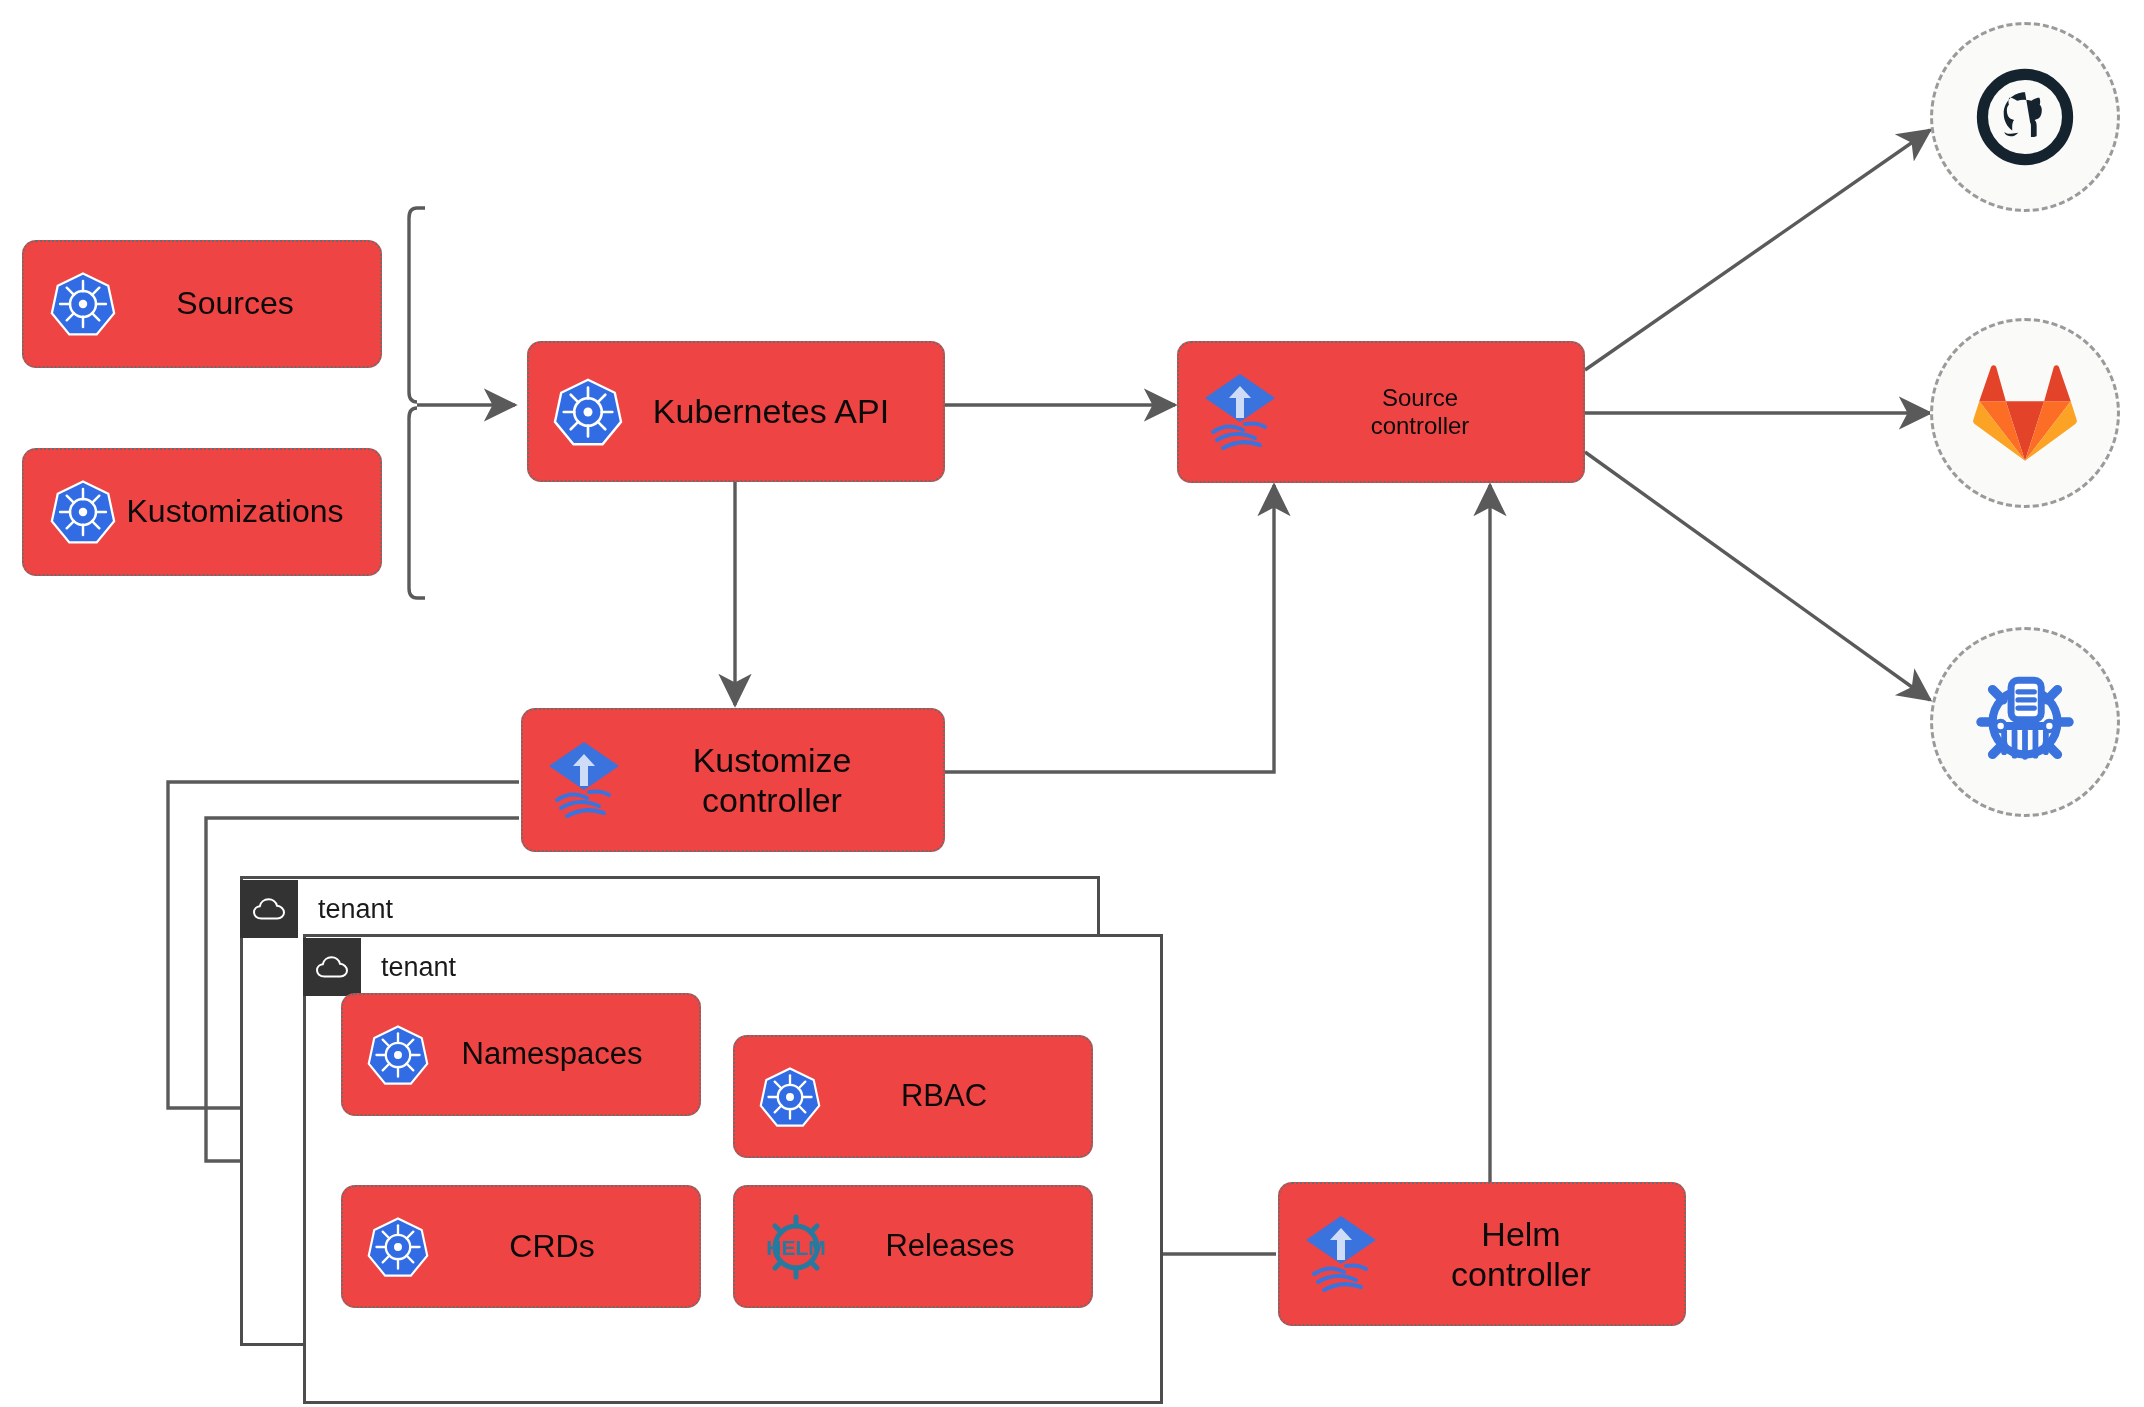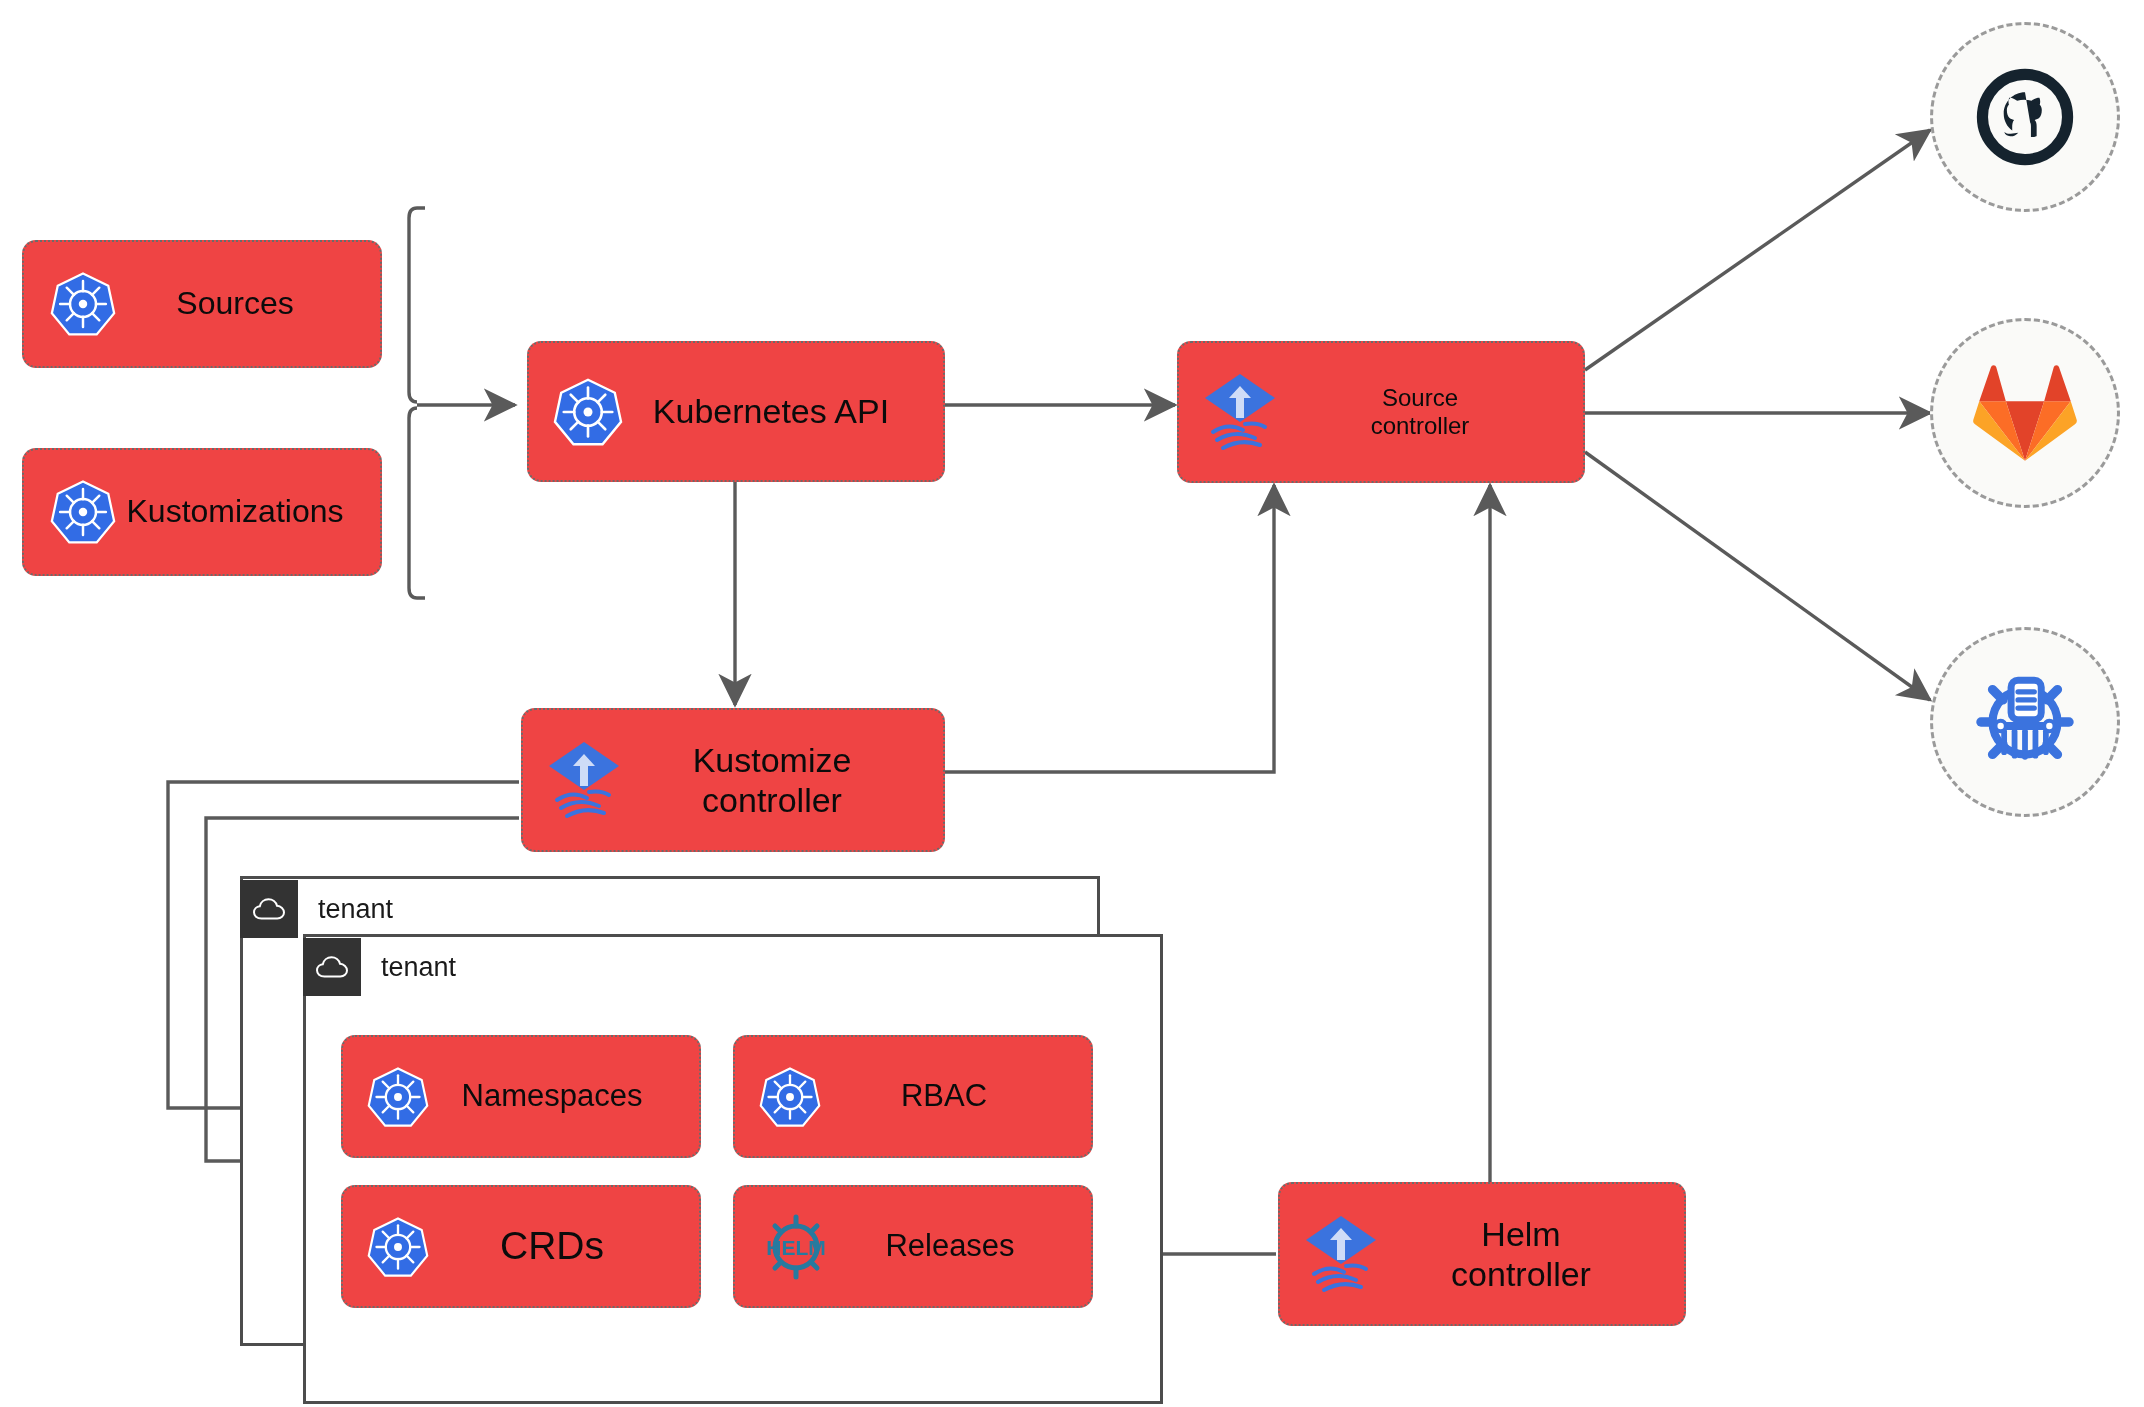--- a/index.html
+++ b/index.html
@@ -268,21 +268,21 @@
           <path d="M16 70 Q34 59 54 68"></path>
           <path d="M22 78 Q40 68 59 75"></path>
           <path d="M44 54 Q56 52 64 57"></path>
         </g>
       </svg>
     </span>
     <span class="lbl" style="font-size:34px;">Helm
 controller</span>
   </div>
 
-  <div class="node" style="left:341px; top:1035px; width:360px; height:123px; padding:0 24px;">
+  <div class="node" style="left:341px; top:993px; width:360px; height:123px; padding:0 24px;">
     <span class="ico">
       <svg width="62" height="62" viewBox="0 0 64 64">
         <path d="M32 2.5 L56.5 14.4 L62.2 41 L45.3 61.5 L18.7 61.5 L1.8 41 L7.5 14.4 Z" fill="#326CE5" stroke="#ffffff" stroke-width="2.2"></path>
         <g fill="none" stroke="#ffffff" stroke-width="2.4" stroke-linecap="round">
           <circle cx="32" cy="32" r="12.6"></circle>
           <line x1="32" y1="9.6" x2="32" y2="19.6"></line>
           <line x1="32" y1="44.4" x2="32" y2="54.4"></line>
           <line x1="9.8" y1="32" x2="19.4" y2="32"></line>
           <line x1="44.6" y1="32" x2="54.2" y2="32"></line>
           <line x1="16.2" y1="16.2" x2="23.2" y2="23.2"></line>
@@ -328,21 +328,21 @@
           <line x1="9.8" y1="32" x2="19.4" y2="32"></line>
           <line x1="44.6" y1="32" x2="54.2" y2="32"></line>
           <line x1="16.2" y1="16.2" x2="23.2" y2="23.2"></line>
           <line x1="40.8" y1="40.8" x2="47.8" y2="47.8"></line>
           <line x1="47.8" y1="16.2" x2="40.8" y2="23.2"></line>
           <line x1="23.2" y1="40.8" x2="16.2" y2="47.8"></line>
         </g>
         <circle cx="32" cy="32" r="4.1" fill="#ffffff"></circle>
       </svg>
     </span>
-    <span class="lbl" style="font-size:39px;">CRDs</span>
+    <span class="lbl" style="font-size:32px;">CRDs</span>
   </div>
 
   <div class="node" style="left:733px; top:1185px; width:360px; height:123px; padding:0 24px;">
     <span class="ico">
       <svg width="74" height="74" viewBox="0 0 74 74">
         <g stroke="#277A9F" stroke-width="5" fill="none" stroke-linecap="round">
           <circle cx="37" cy="37" r="21"></circle>
           <line x1="37" y1="7" x2="37" y2="16"></line>
           <line x1="37" y1="58" x2="37" y2="67"></line>
           <line x1="16" y1="16" x2="22" y2="22"></line>

